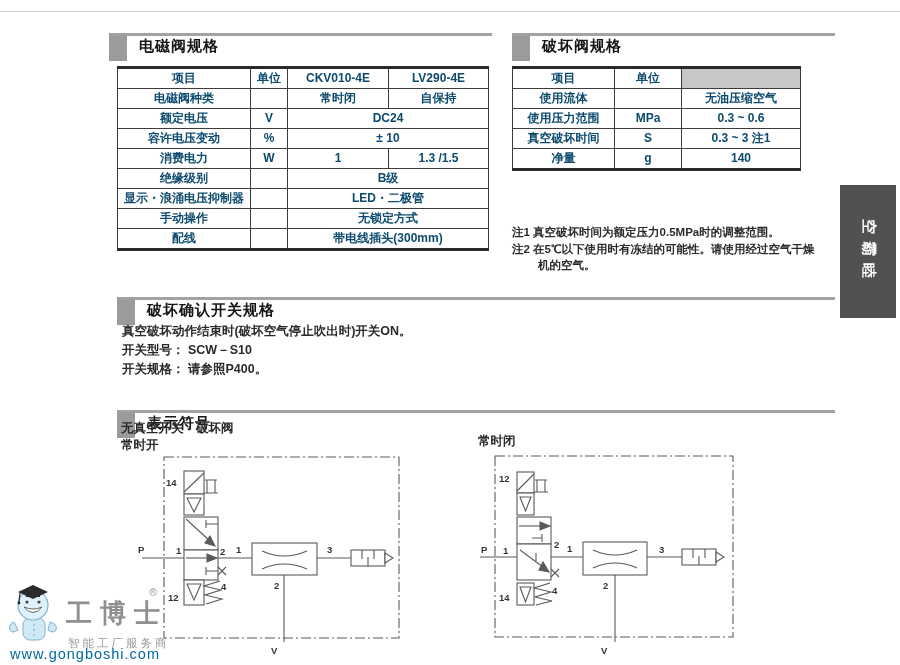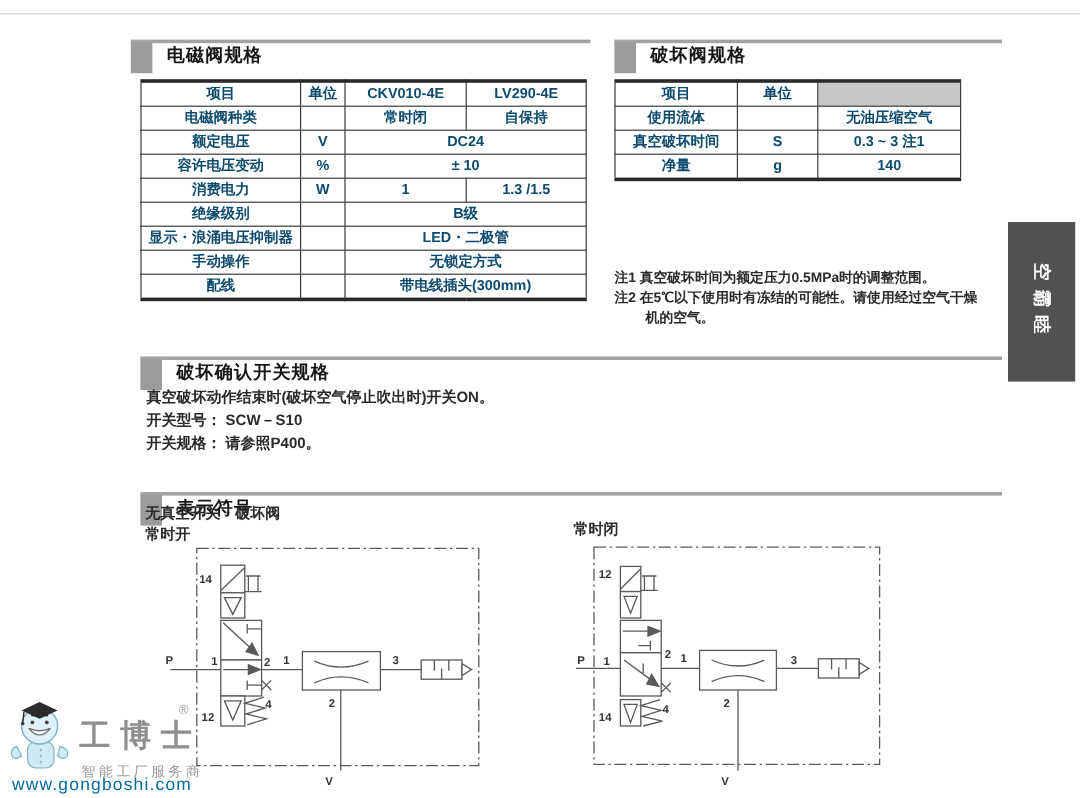--- a/index.html
+++ b/index.html
@@ -140,20 +140,25 @@
     <tbody>
         <tr>
       <td>项目</td>
       <td>单位</td>
       <td class="shaded"></td>
     </tr>
     <tr>
       <td>使用流体</td>
       <td></td>
       <td>无油压缩空气</td>
+    </tr>
+    <tr>
+      <td>使用压力范围</td>
+      <td>MPa</td>
+      <td>0.3 ~ 0.6</td>
     </tr>
     <tr>
       <td>真空破坏时间</td>
       <td>S</td>
       <td>0.3 ~ 3  注1</td>
     </tr>
     <tr>
       <td>净量</td>
       <td>g</td>
       <td>140</td>

